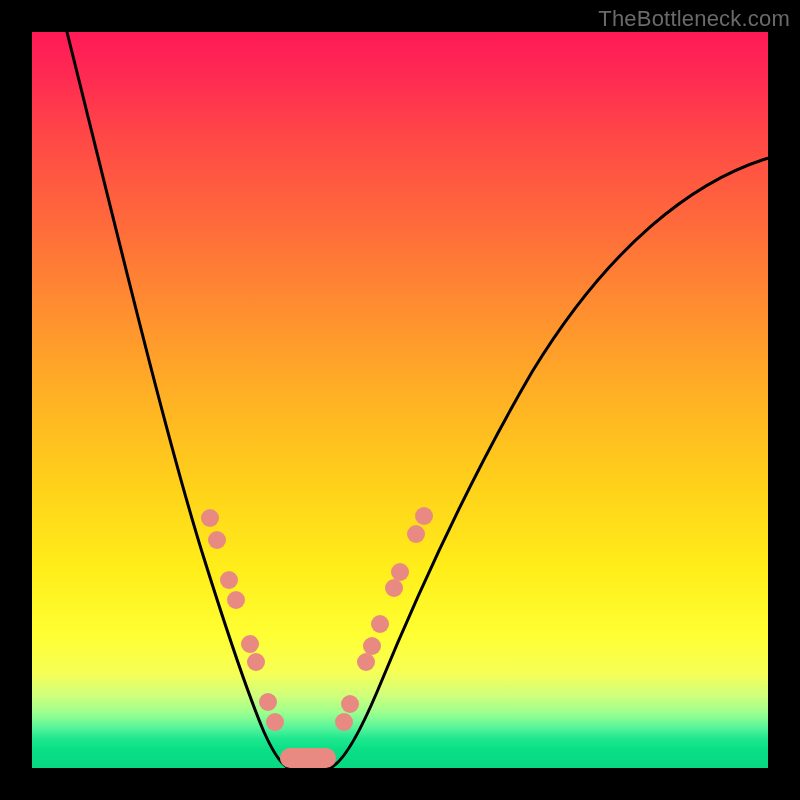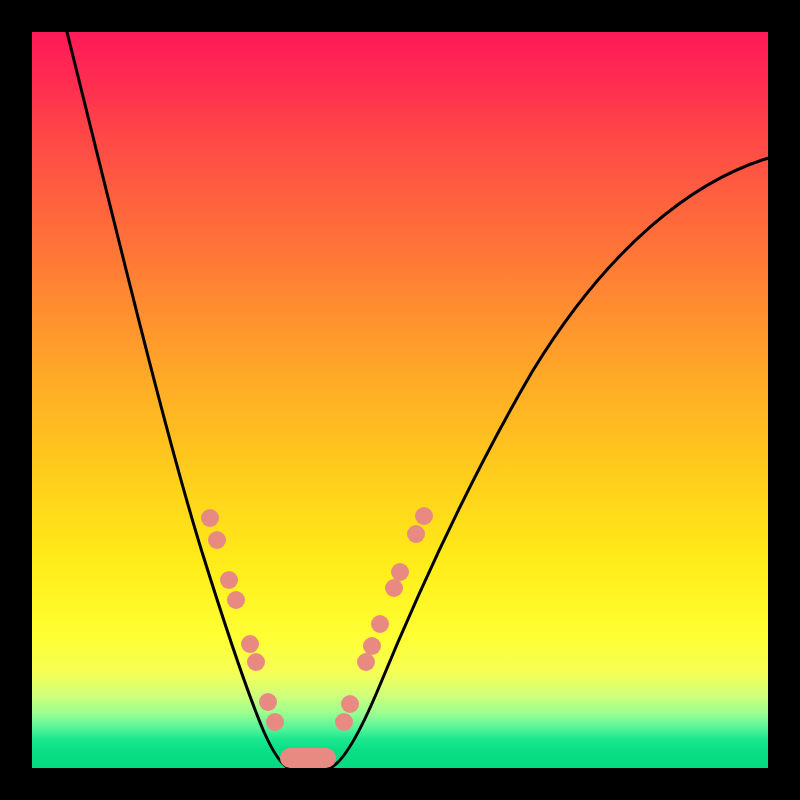--- a/index.html
+++ b/index.html
@@ -62,20 +62,21 @@
     position: absolute;
     inset: 0;
     width: 100%;
     height: 100%;
   }
 </style>
 </head>
 <body>
 
 <div class="stage">
+  <div class="watermark">TheBottleneck.com</div>
   <div class="plot">
     <div class="gradient"></div>
     <svg class="curve" viewBox="0 0 736 736" preserveAspectRatio="none">
       <path fill="none" stroke="#000000" stroke-width="3" stroke-linecap="round" d="M 30 -20 C 80 180, 130 390, 170 520 C 195 600, 215 660, 232 700 C 240 718, 247 730, 255 735 L 300 735 C 312 728, 328 700, 345 660 C 380 575, 430 460, 500 340 C 570 225, 660 140, 760 120"></path>
       <g id="markers">
           <circle cx="178" cy="486" r="9" fill="#e88a82"></circle>
           <circle cx="185" cy="508" r="9" fill="#e88a82"></circle>
           <circle cx="197" cy="548" r="9" fill="#e88a82"></circle>
           <circle cx="204" cy="568" r="9" fill="#e88a82"></circle>
           <circle cx="218" cy="612" r="9" fill="#e88a82"></circle>

